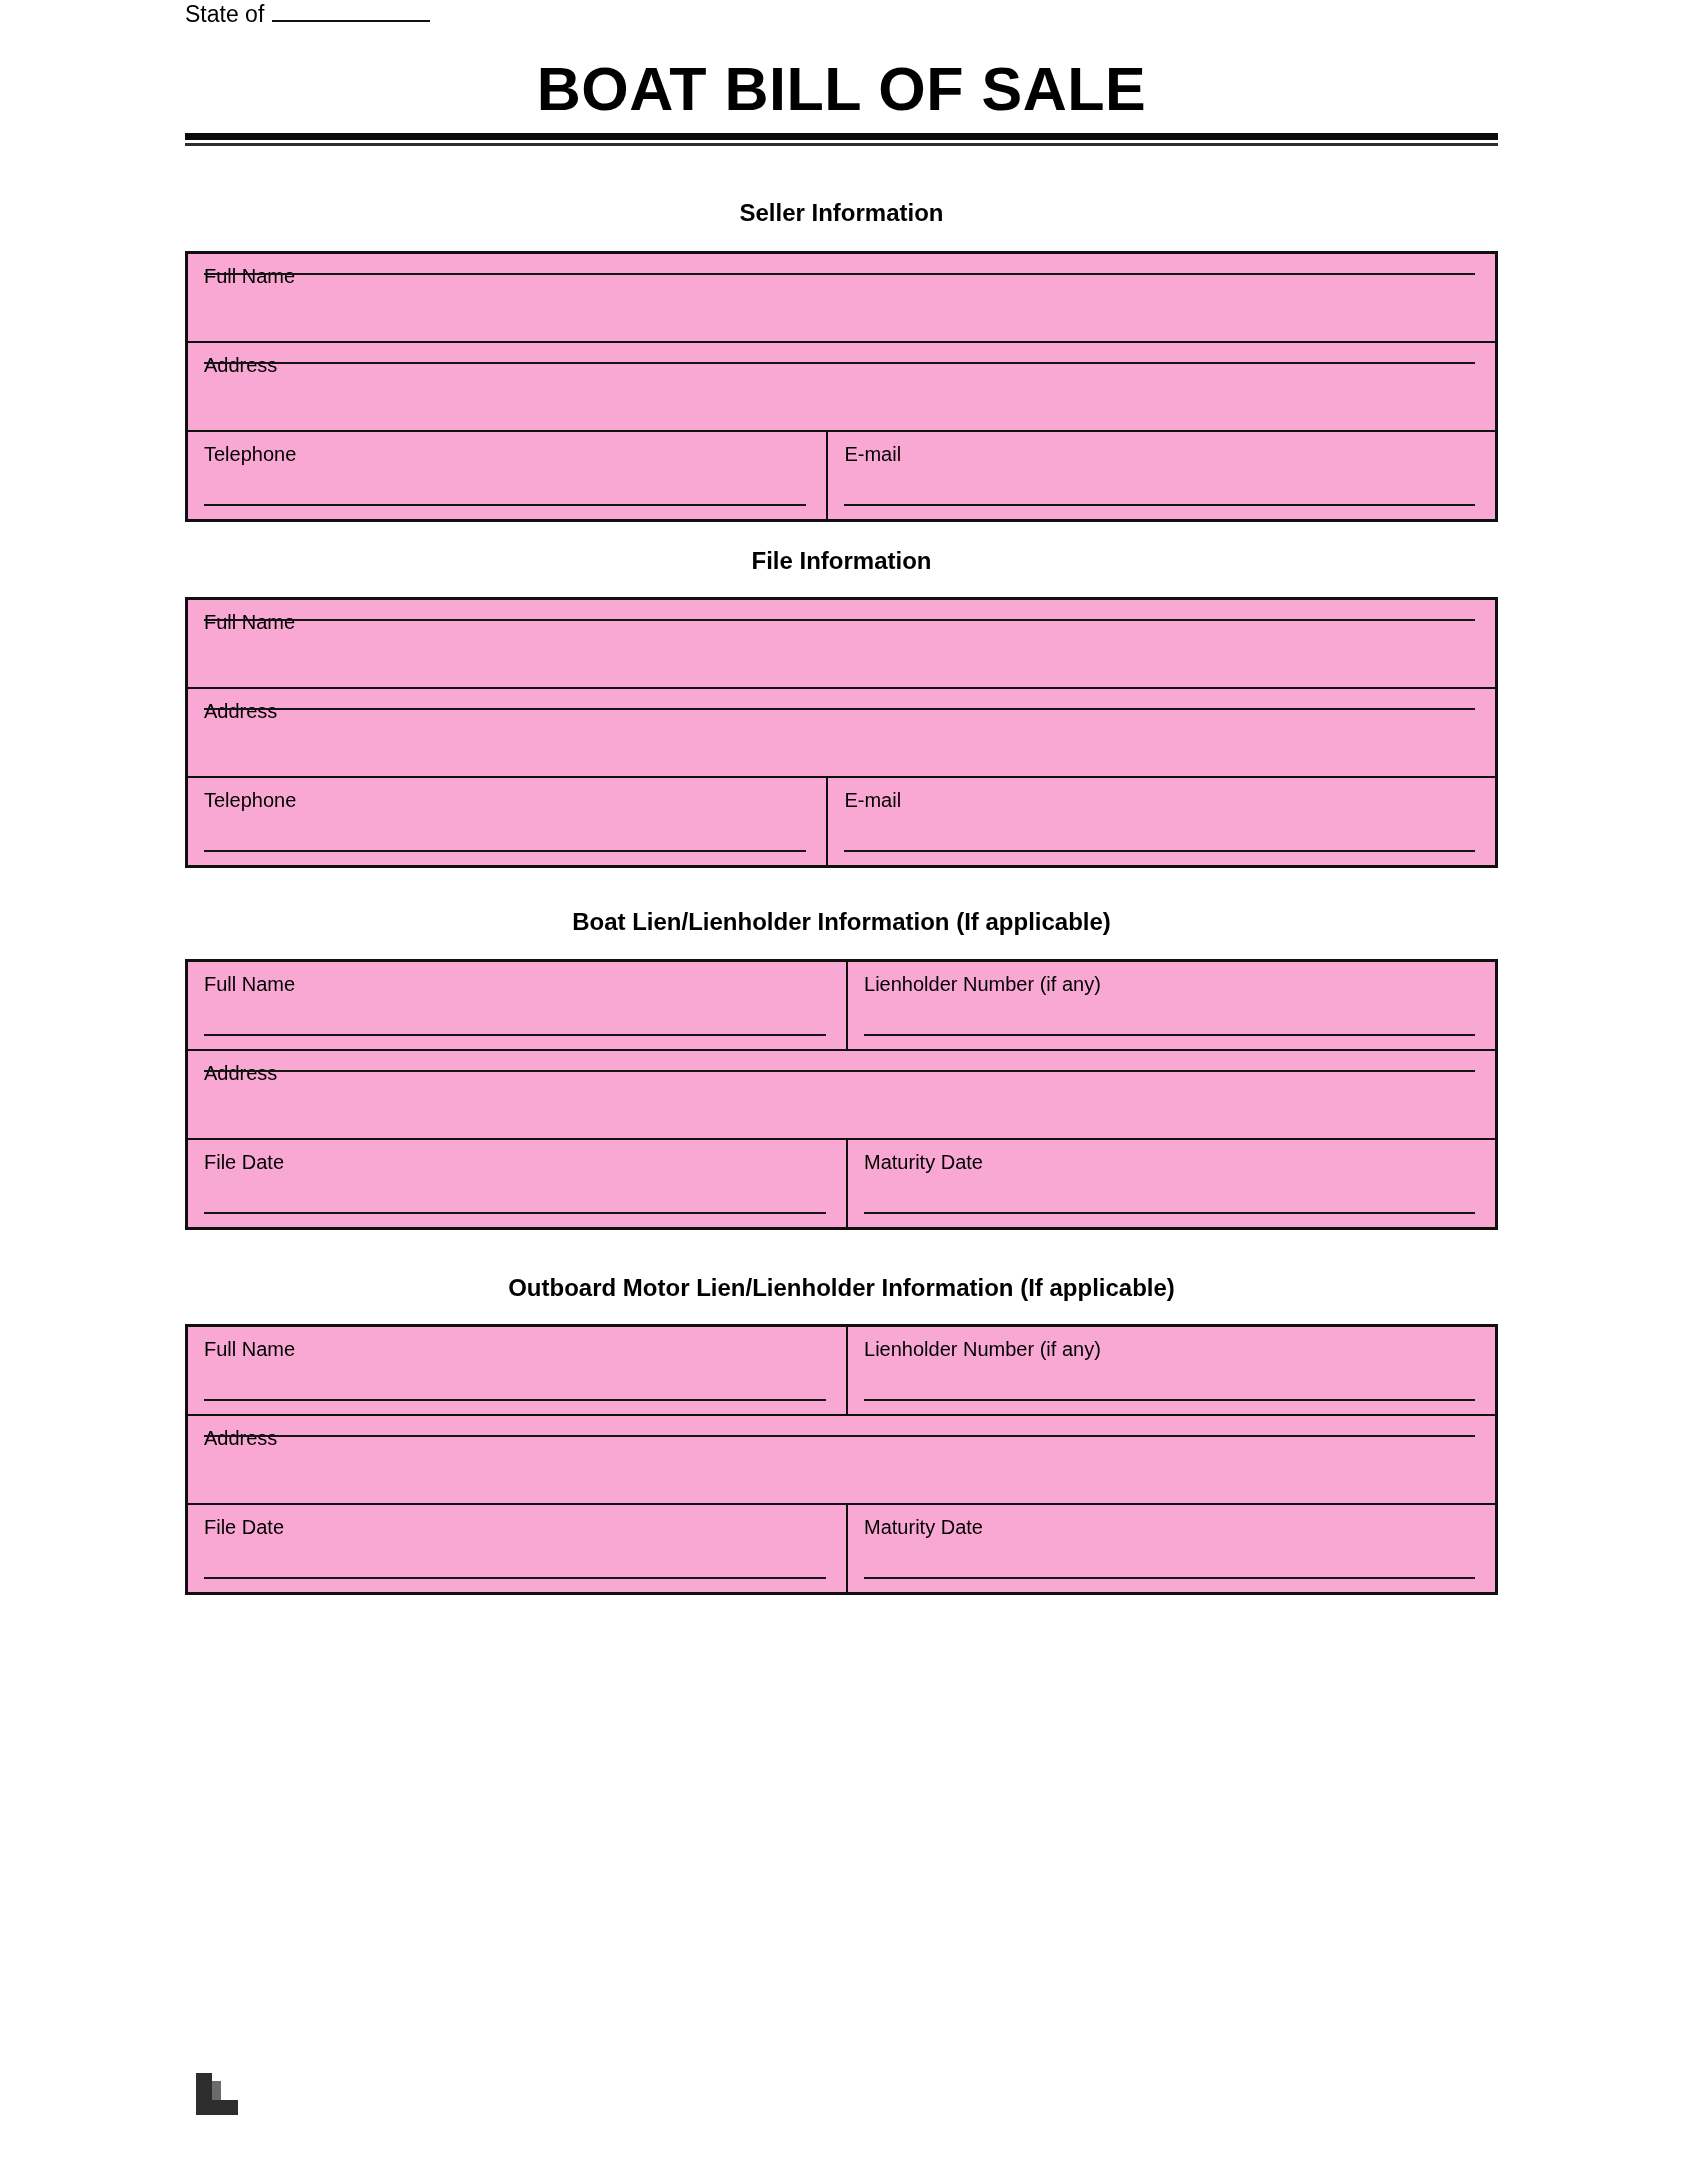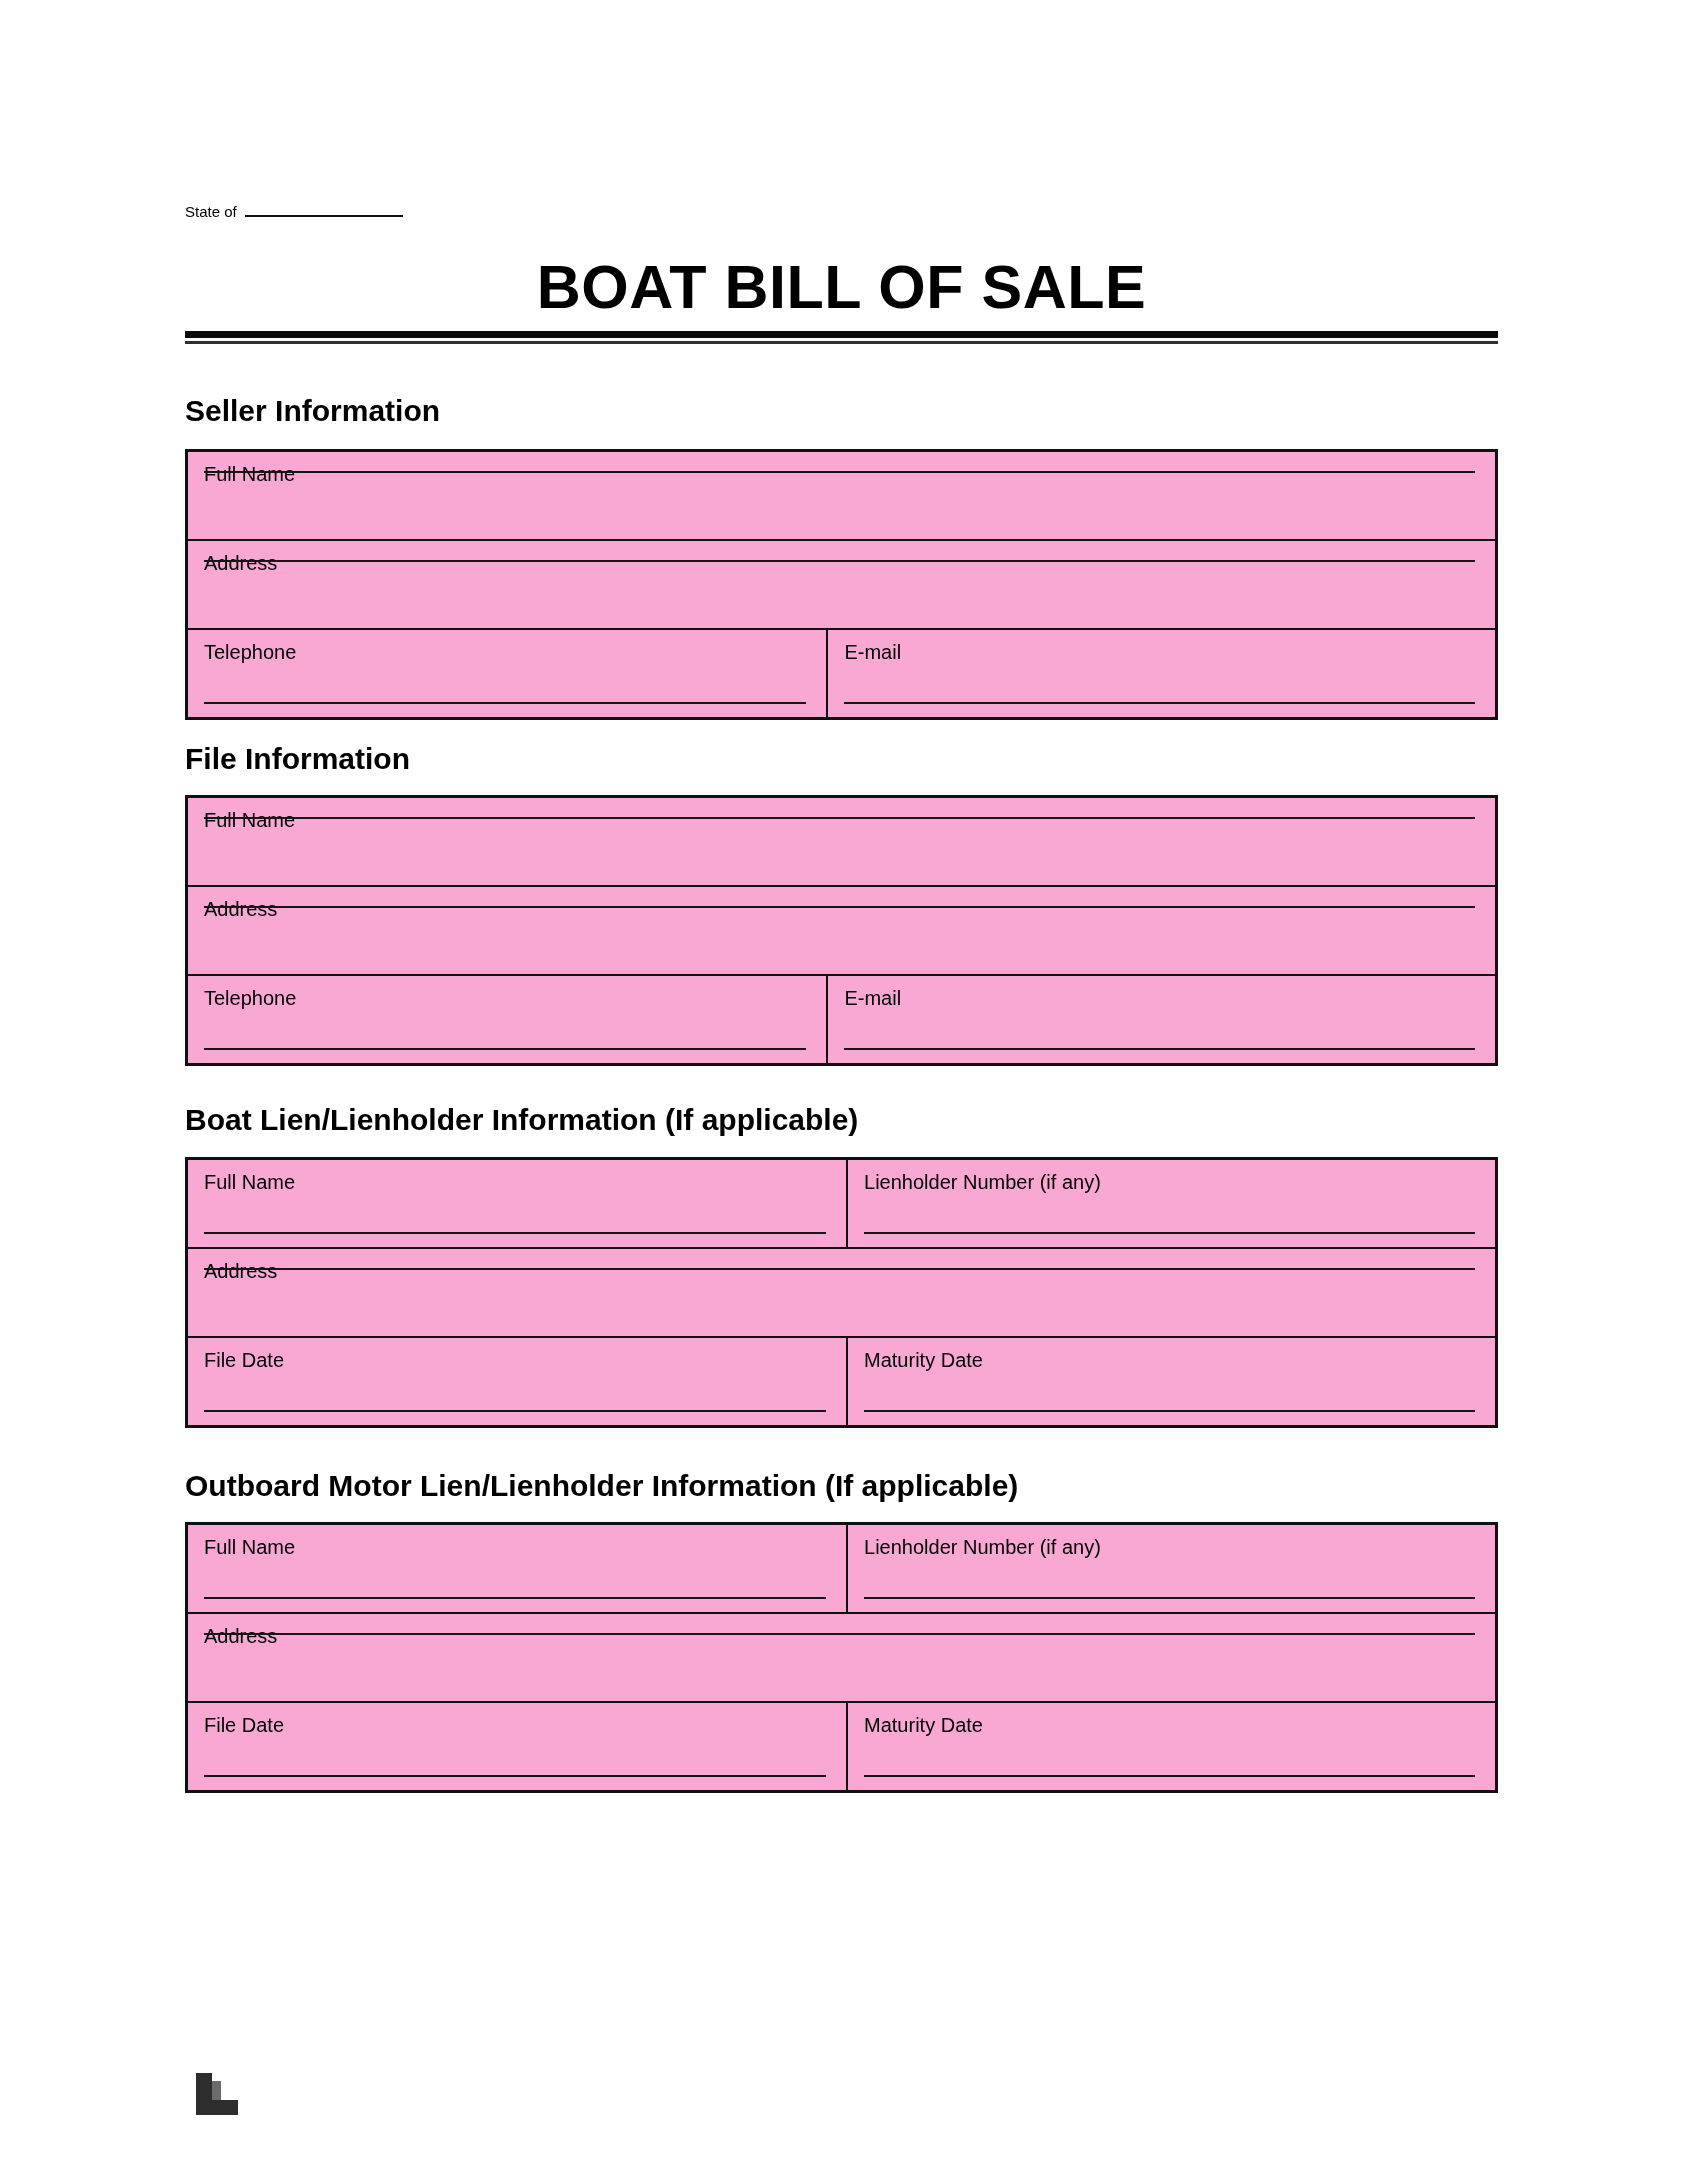--- a/index.html
+++ b/index.html
@@ -14,22 +14,21 @@
   }
   .content {
     position: absolute;
     left: 185px;
     top: 0;
     width: 1313px;
   }
 
   
   .state-line {
-    padding-top: 198px;
-    font-size: 15px;
+    font-size: 23px;
     line-height: 28px;
   }
   .state-blank {
     display: inline-block;
     width: 158px;
     height: 4px;
     border-bottom: 2px solid #111111;
     margin-left: 8px;
     vertical-align: baseline;
   }
@@ -42,23 +41,24 @@
     font-weight: 700;
     line-height: 1.12;
     letter-spacing: 0.5px;
   }
   .rule-thick { margin-top: 10px; height: 7px; background: #0a0a0a; }
   .rule-thin  { margin-top: 3px;  height: 3px; background: #2e2e2e; }
 
   
   .section-heading {
     margin: 0;
-    font-size: 30px;
+    font-size: 24px;
     font-weight: 700;
     line-height: 28px;
+    text-align: center;
   }
   .mh-seller   { margin-top: 53px; }
   .mh-buyer    { margin-top: 25px; }
   .mh-boat     { margin-top: 40px; }
   .mh-outboard { margin-top: 44px; }
 
   
   .form-table { border: 3px solid #101010; background: #f9a8d4; }
   .mt-24 { margin-top: 24px; }
   .mt-22 { margin-top: 22px; }

